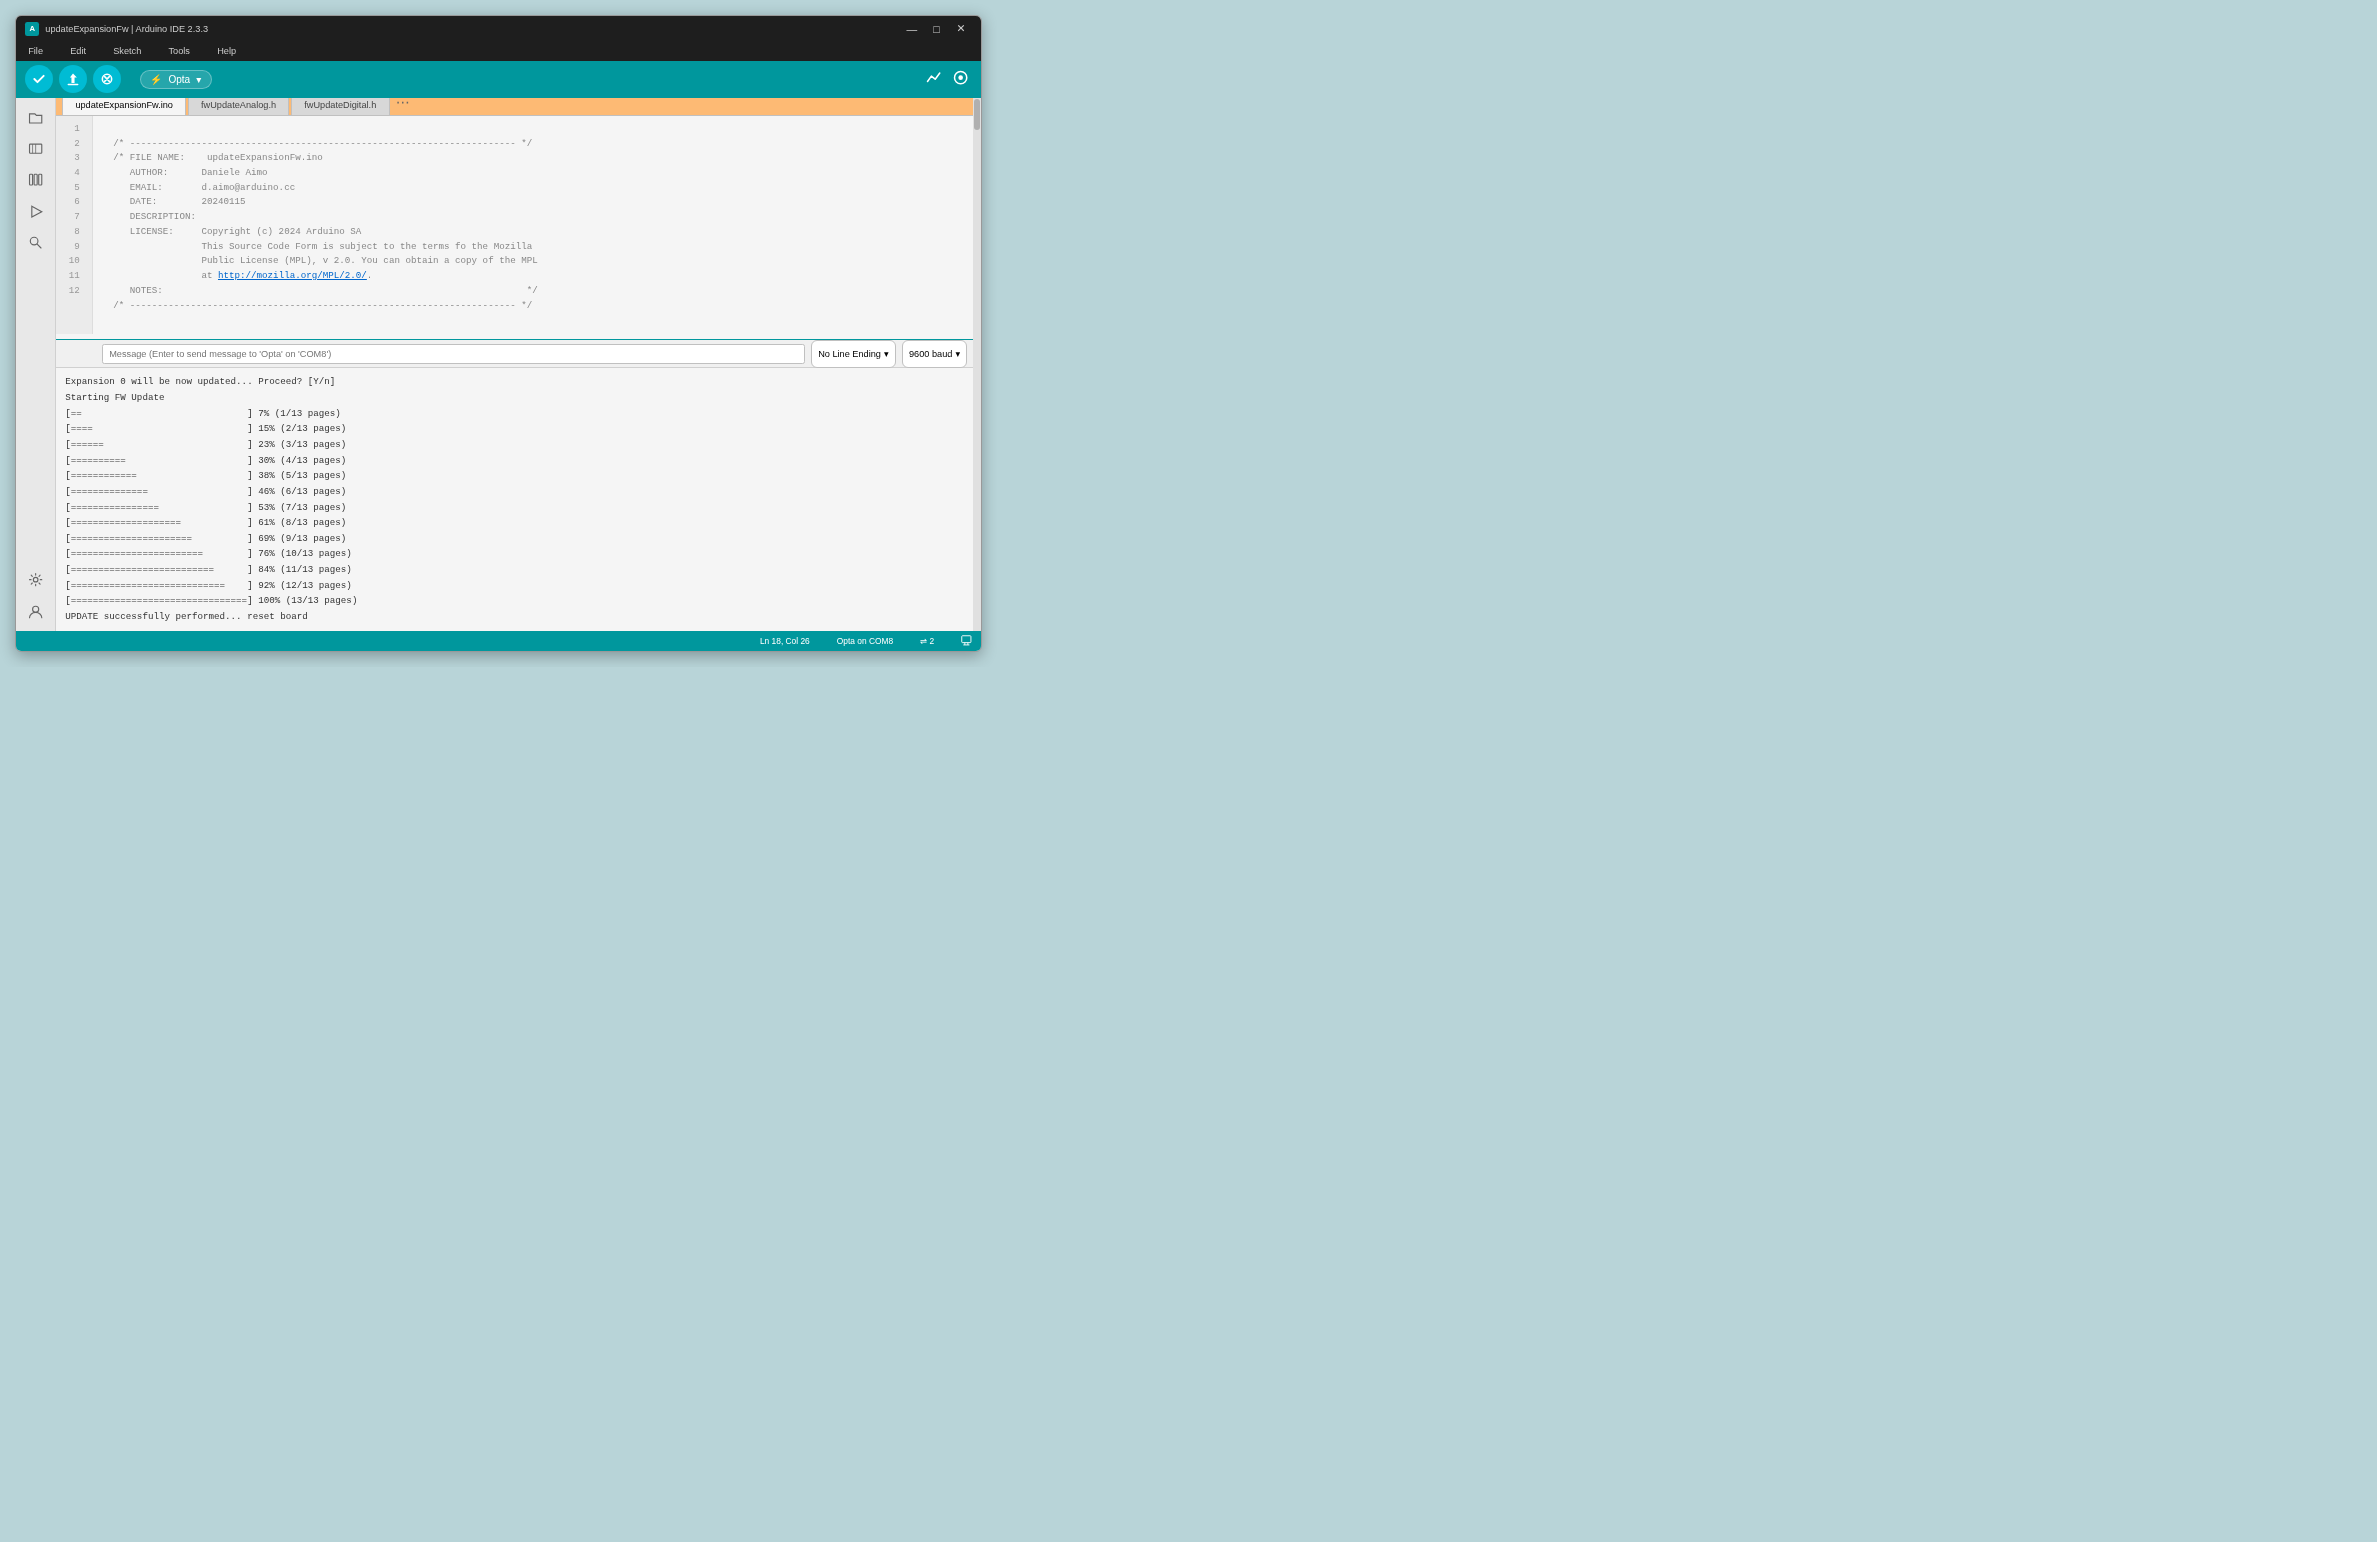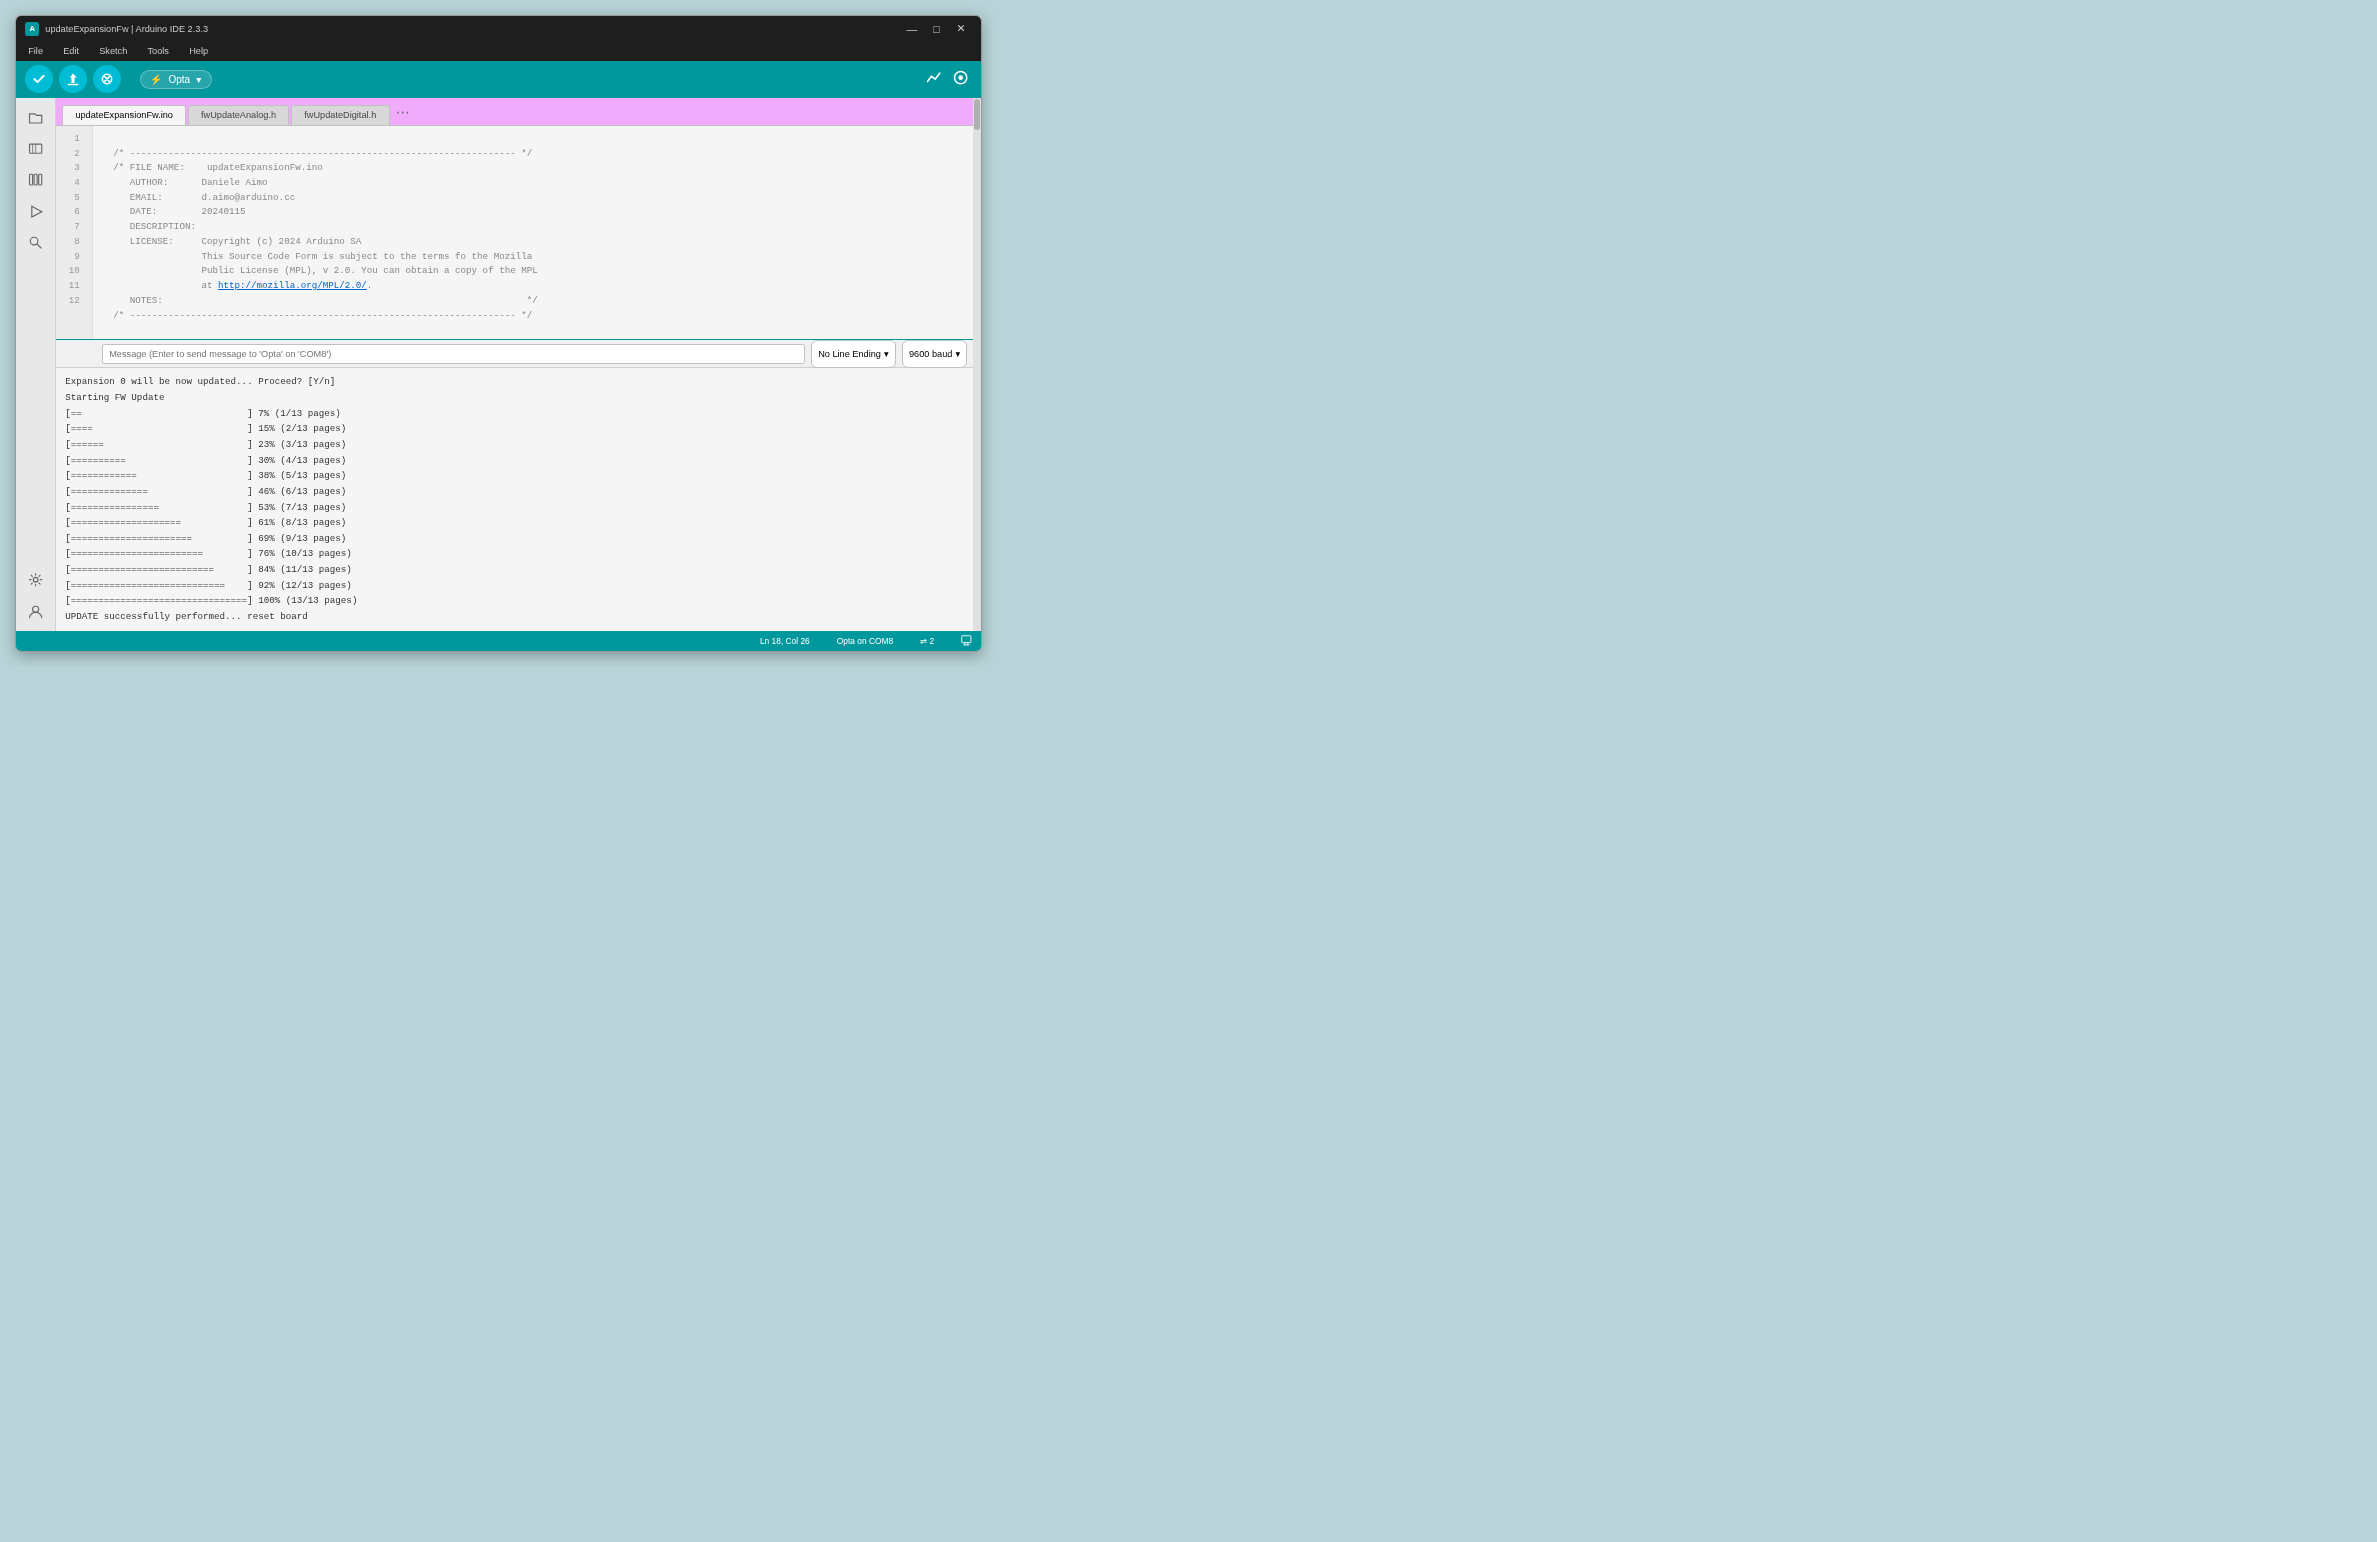--- a/index.html
+++ b/index.html
@@ -71,21 +71,21 @@
       justify-content: center;
       border-radius: 2.3px;
     }
     
     .menu-bar {
       background: #1e1e1e;
       height: 20px;
       display: flex;
       align-items: center;
       padding: 0 6.1px;
-      gap: 8px;
+      gap: 15px;
       flex-shrink: 0;
     }
     .menu-item {
       color: #cccccc;
       font-size: 9.2px;
       padding: 2.3px 6.1px;
       cursor: pointer;
       border-radius: 2.3px;
     }
     
@@ -175,22 +175,22 @@
     }
     
     .editor-area {
       flex: 1;
       display: flex;
       flex-direction: column;
       overflow: hidden;
     }
     
     .file-tabs {
-      background: #f0abfc;
-      height: 28px;
+      background: #fdba74;
+      height: 18px;
       display: flex;
       align-items: flex-end;
       padding: 0 6.1px;
       border-bottom: 0.8px solid #c0c0c0;
       flex-shrink: 0;
     }
     .file-tabs-left {
       display: flex;
       align-items: flex-end;
       gap: 1.5px;

